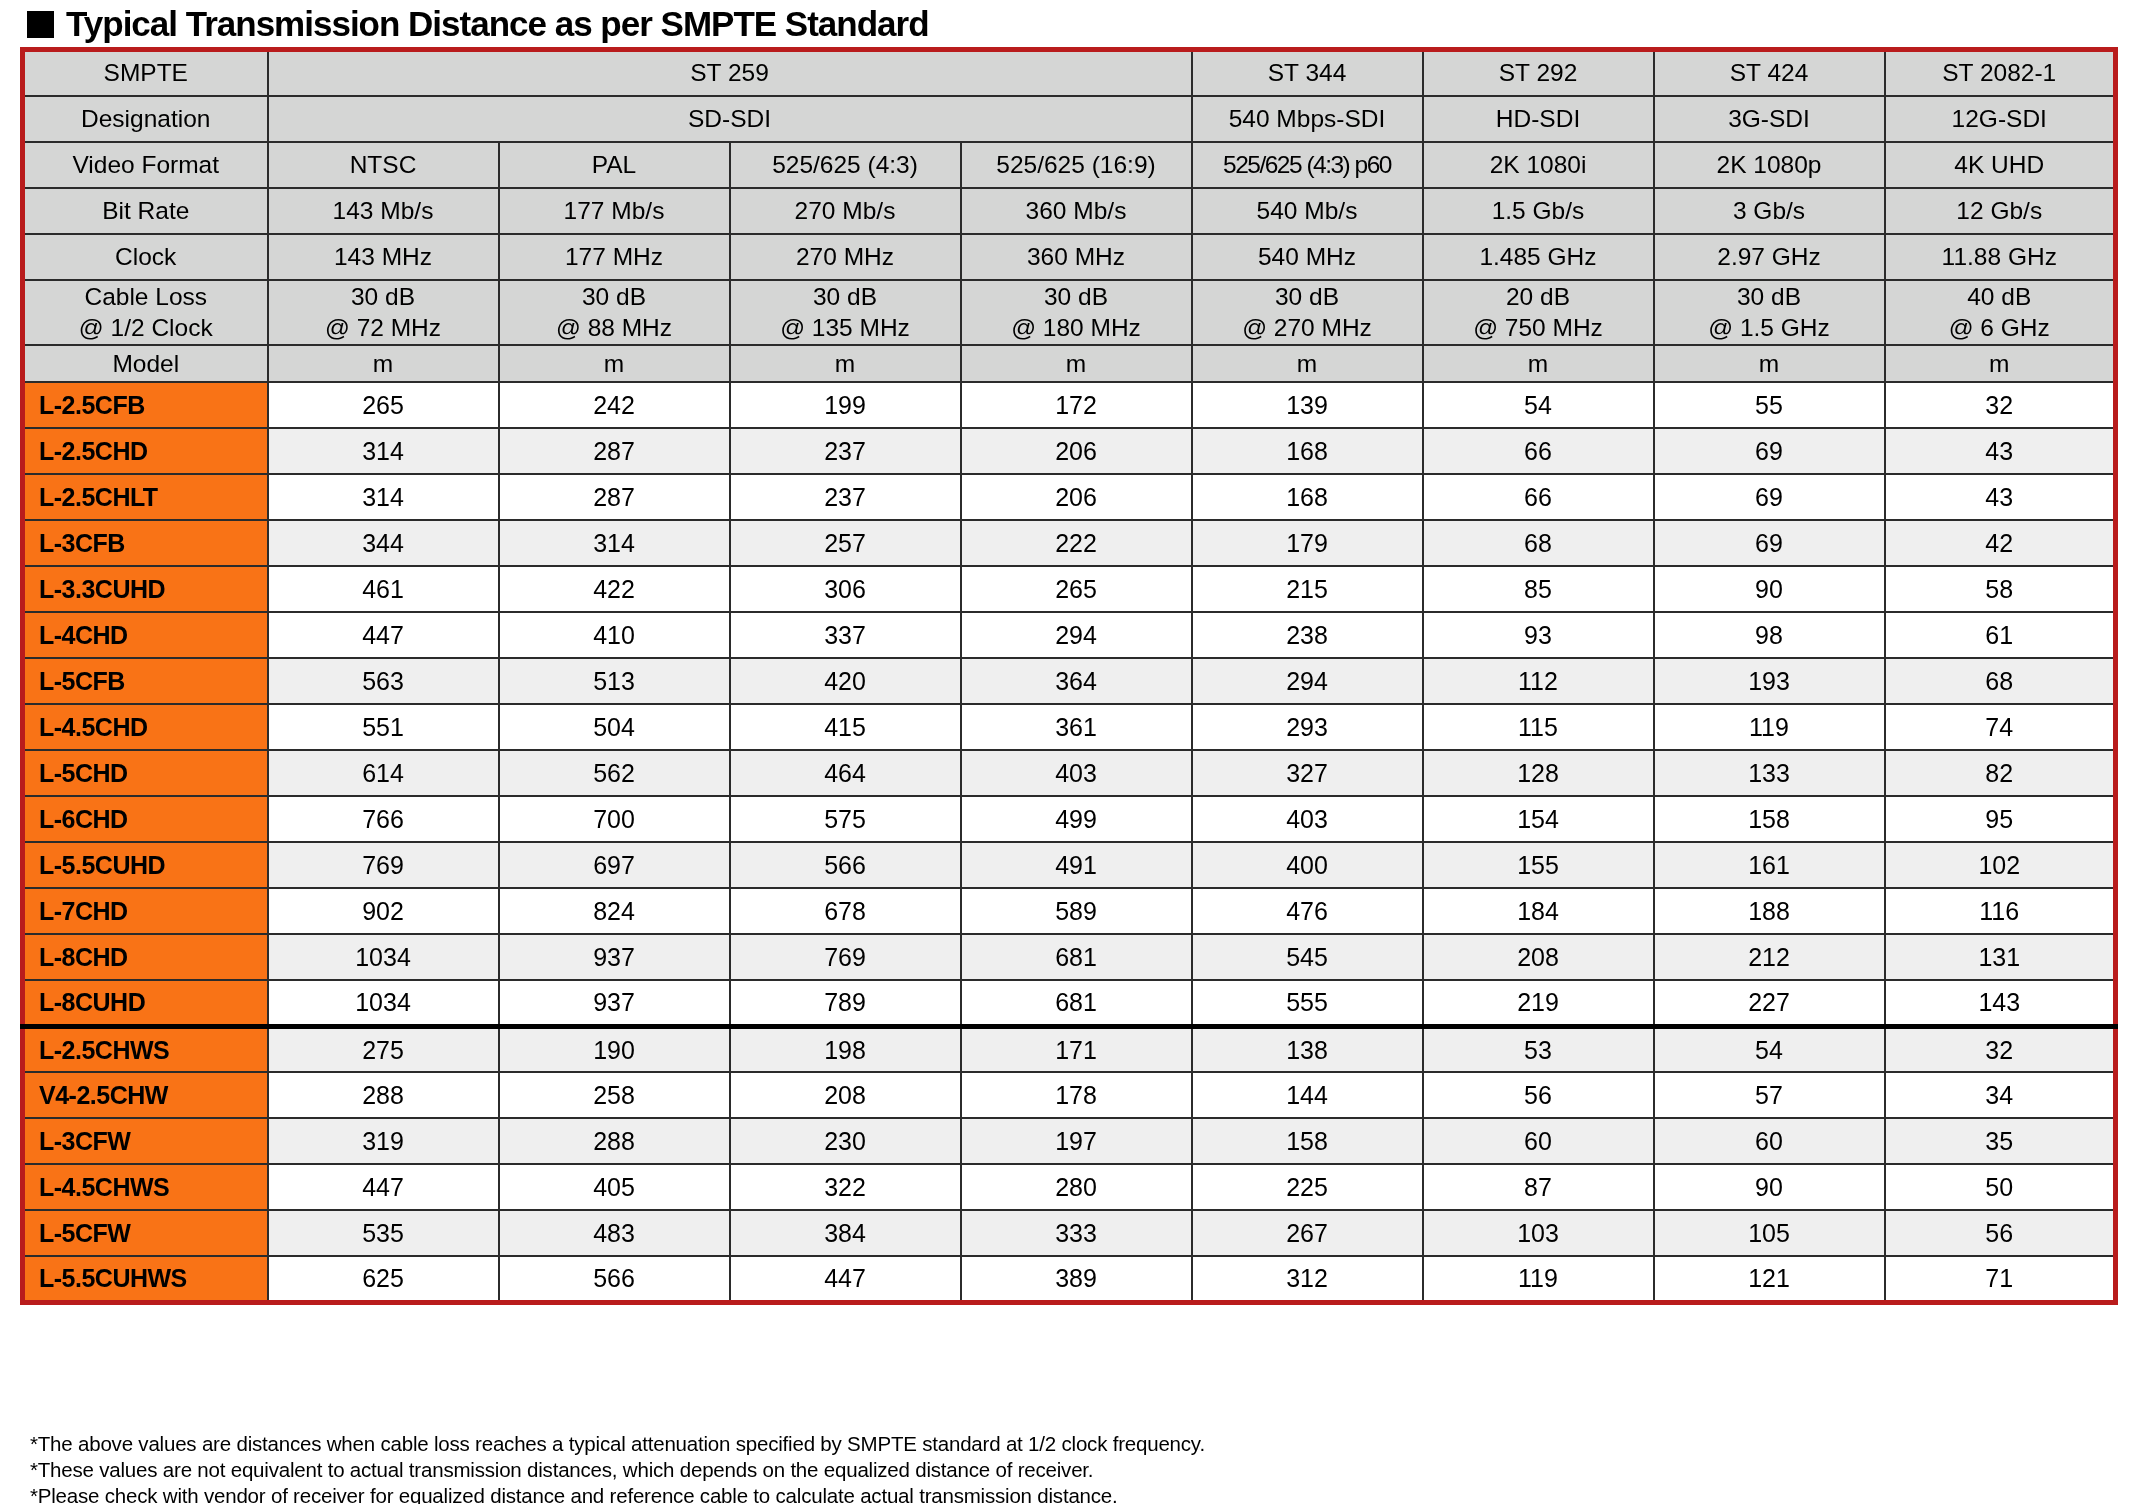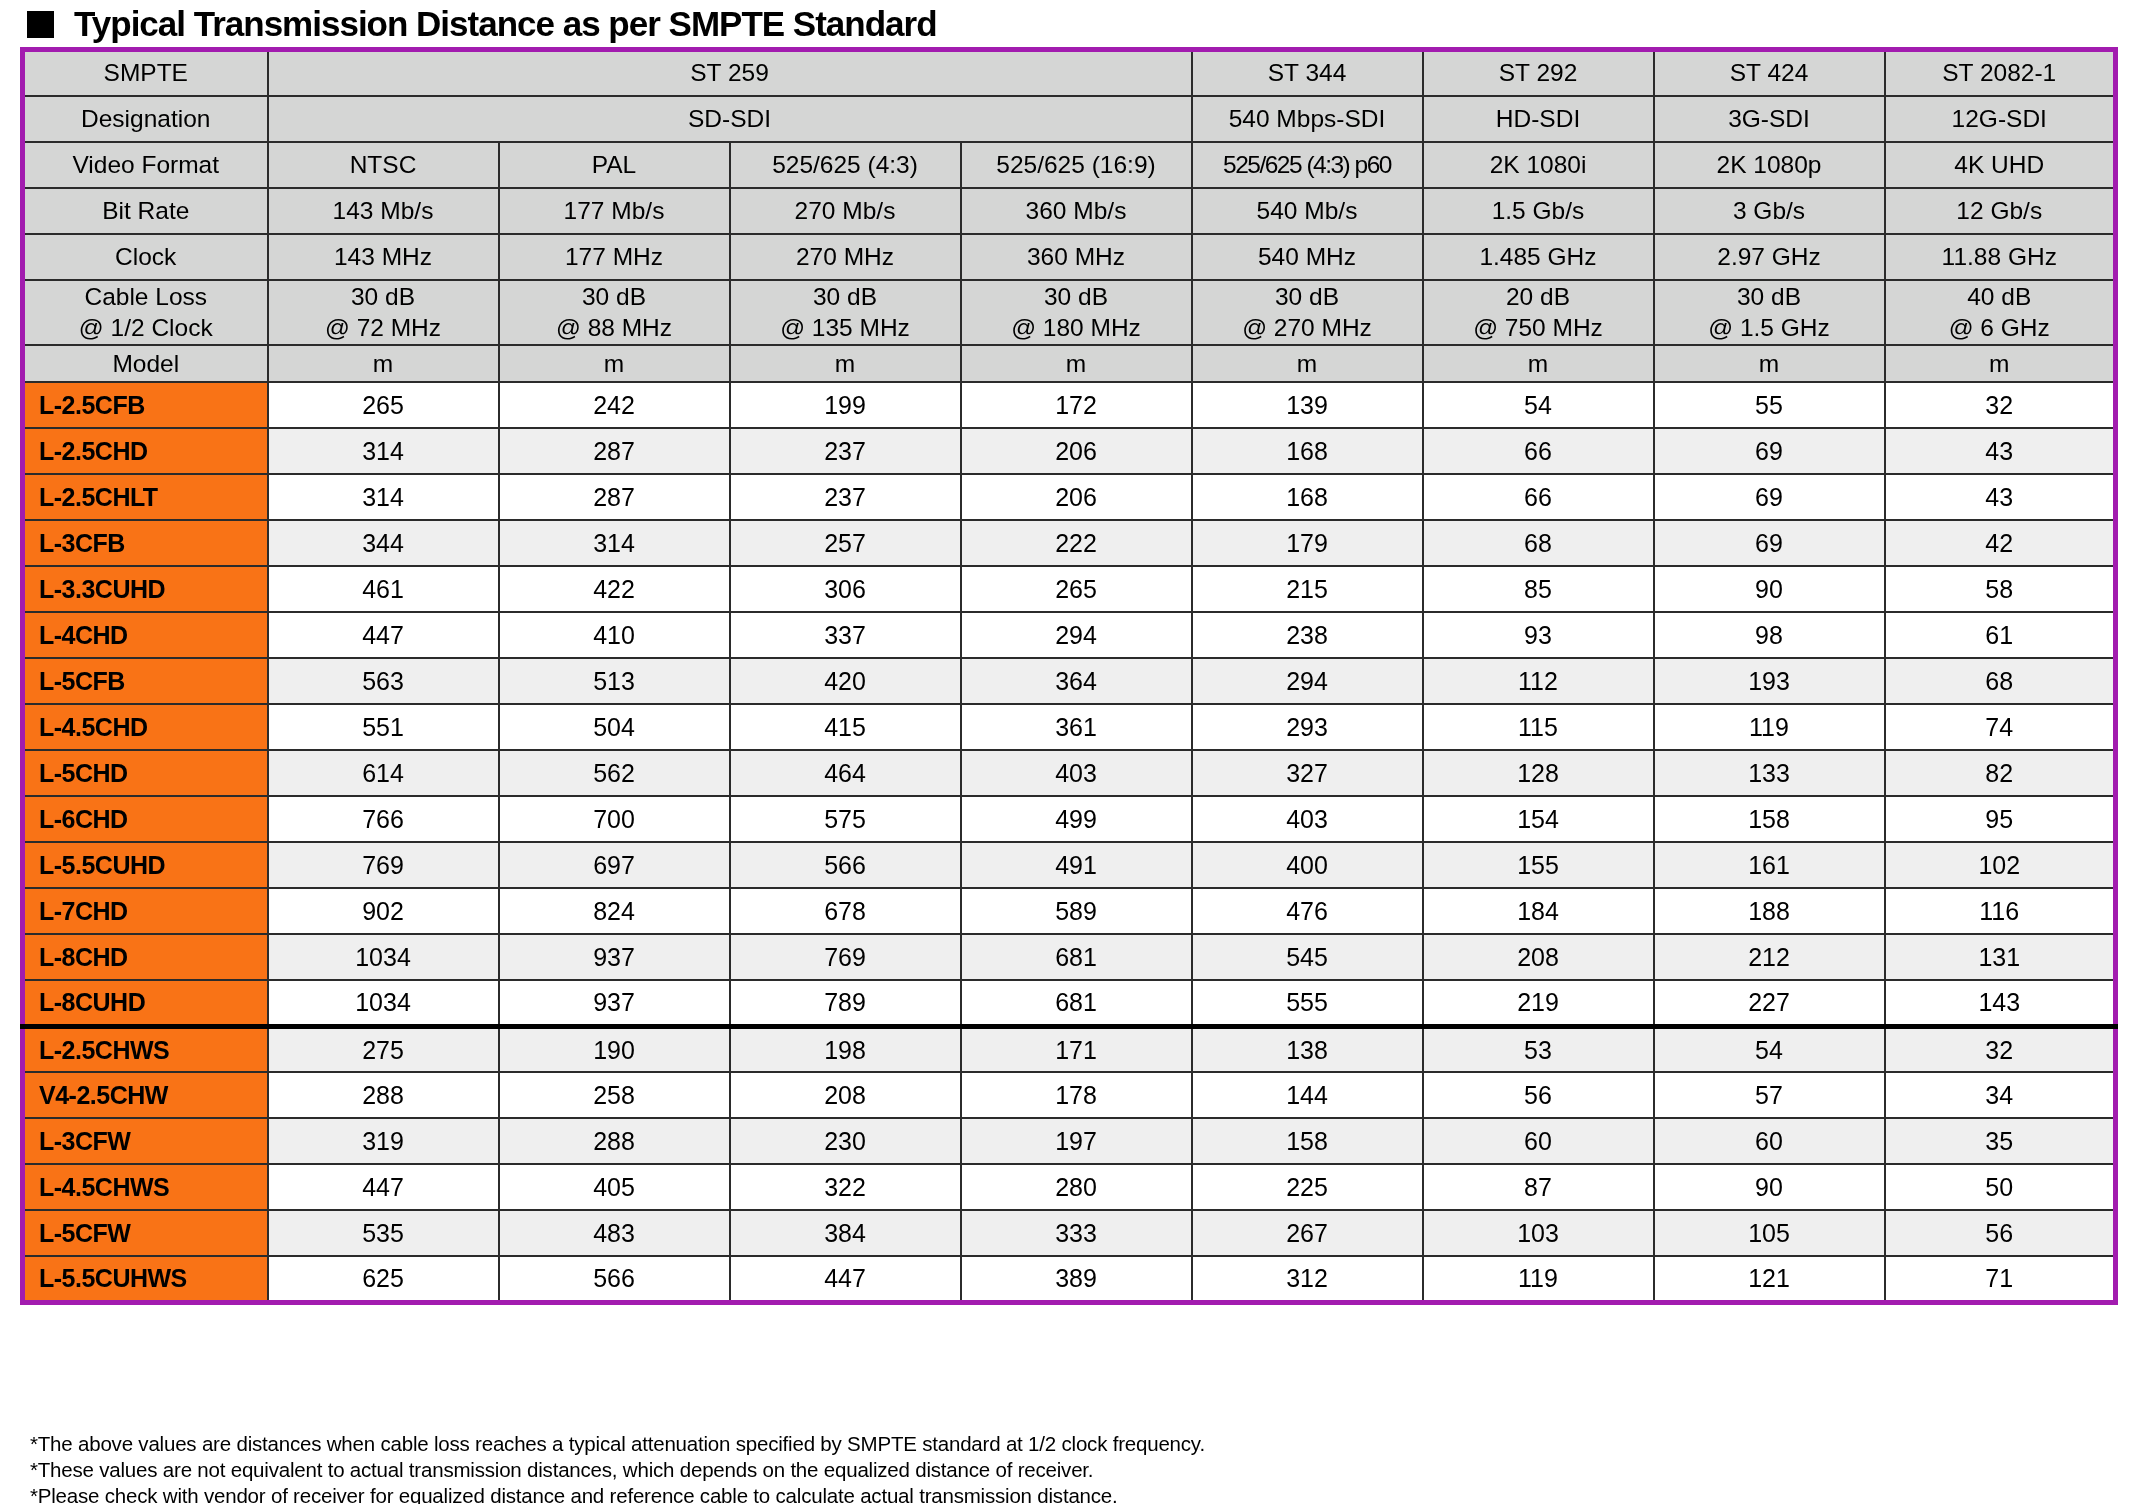--- a/index.html
+++ b/index.html
@@ -7,32 +7,32 @@
   body {
     width: 2134px; height: 1504px;
     font-family: "Liberation Sans", sans-serif;
     color: #000;
   }
   .page { position: relative; width: 2134px; height: 1504px; background: #fff; overflow: hidden; }
 
   
   .title-row {
     position: absolute; left: 27px; top: 4px;
-    display: flex; align-items: center; gap: 20px;
+    display: flex; align-items: center; gap: 12px;
     font-size: 35px; font-weight: bold; letter-spacing: -1px;
     white-space: nowrap;
   }
   .title-square { width: 27px; height: 27px; background: #000; flex: 0 0 auto; }
 
   
   table.smpte {
     position: absolute; left: 20px; top: 47px;
     width: 2094px; table-layout: fixed;
     border-collapse: collapse;
-    border: 5px solid #a21caf;
+    border: 5px solid #b91c1c;
   }
   col.c0 { width: 245px; }
   col.c  { width: 231px; }
   table.smpte td {
     border: 2px solid #2b2b2b;
     text-align: center; vertical-align: middle;
     font-size: 24.5px; line-height: 1.3;
     padding: 0 4px;
     white-space: pre-line;
     overflow: hidden;

